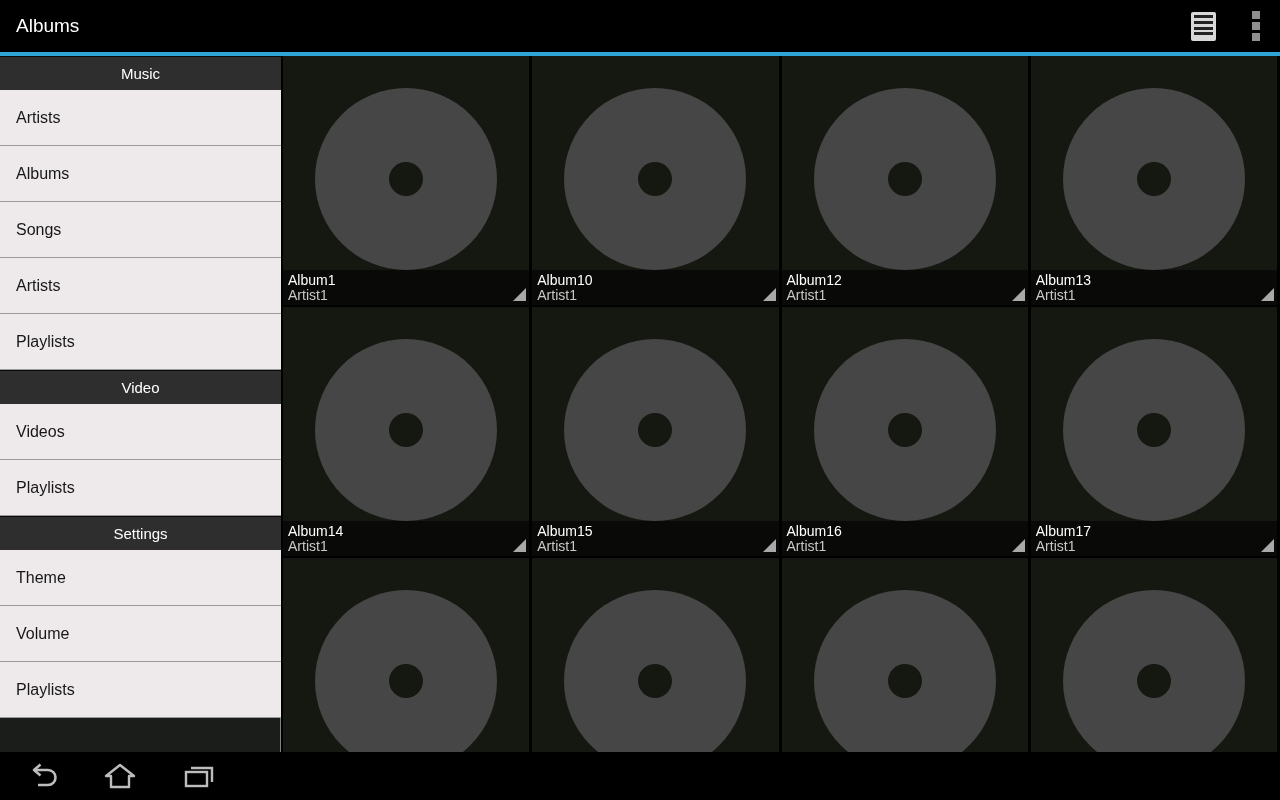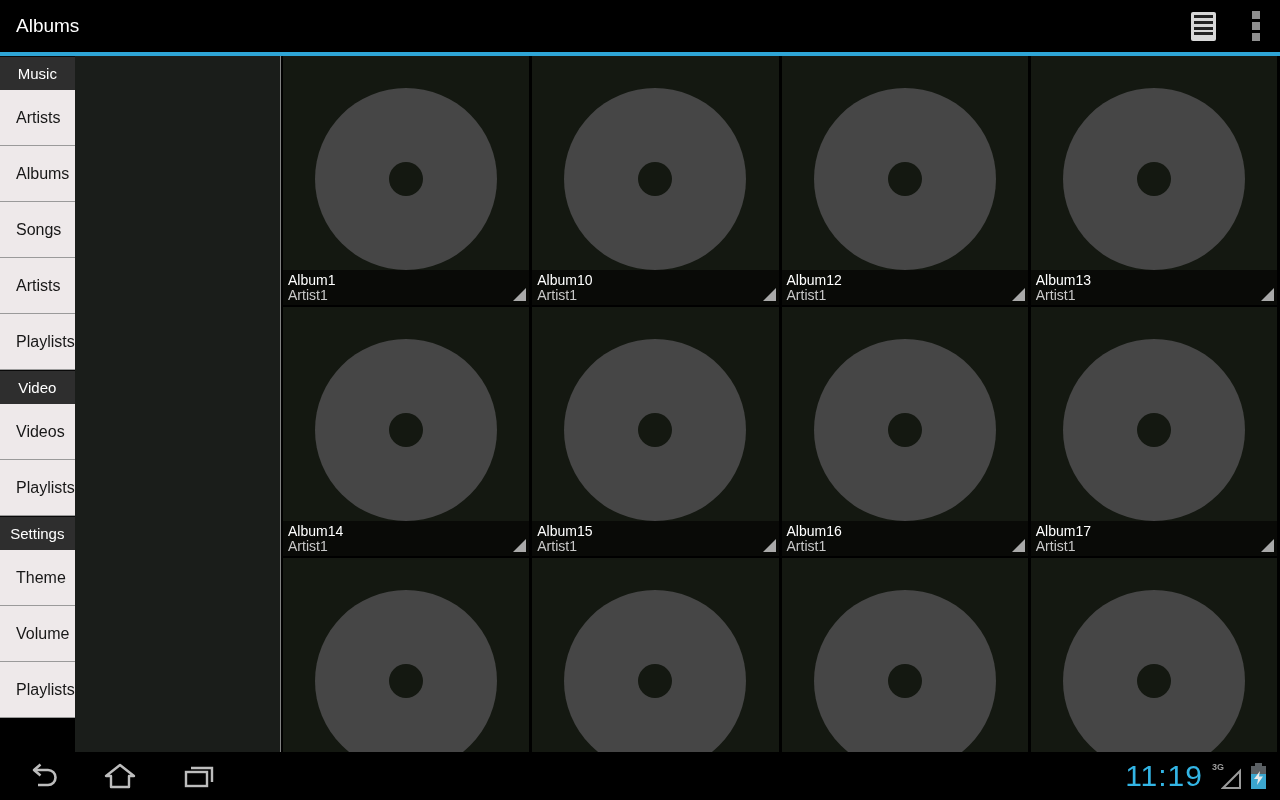--- a/index.html
+++ b/index.html
@@ -15,21 +15,21 @@
   .queue-icon { width:25px; height:29px; background:#d8d8d8; border-radius:2px; padding:3px 3px; }
   .queue-lines { width:100%; height:100%; background:repeating-linear-gradient(to bottom,#232323 0 3px,#d8d8d8 3px 5.8px); }
   .overflow-btn { display:flex; flex-direction:column; gap:3px; padding:2px; }
   .ov-dot { width:8px; height:8px; background:#8f8f8f; }
   .accent { height:4px; background:#2EA5D6; flex:0 0 auto; }
 
   
   .content { height:696px; display:flex; flex:0 0 auto; }
 
   
-  .sidebar { width:281px; flex:0 0 auto; display:flex; flex-direction:row; background:#000; }
+  .sidebar { width:281px; flex:0 0 auto; display:flex; flex-direction:column; background:#000; }
   .side-list { flex:0 0 auto; }
   .side-header { height:34px; background:#2E2E2E; color:#fff; font-size:15px;
                  display:flex; align-items:center; justify-content:center; border-top:1px solid #0a0a0a; }
   .side-item { height:56px; background:#EEE9EA; color:#171717; font-size:16px;
                display:flex; align-items:center; padding-left:16px; border-bottom:1px solid #9a9a9a; }
   .side-filler { flex:1; background:#1A1D1A; border-right:1px solid #828282; }
 
   
   .grid { flex:1; background:#000; padding:0 3px 0 2px; display:grid;
           grid-template-columns:repeat(4,1fr); grid-template-rows:249px 249px 249px;
@@ -200,32 +200,15 @@
         <path d="M18.5 1.5 L12 7 L18.5 12.5" fill="none" stroke="#bdbdbd" stroke-width="2.6" stroke-linejoin="round"></path>
       </svg>
       <svg width="32" height="26" viewBox="0 0 32 26">
         <path d="M16 2 L2 13 H7 V24 H25 V13 H30 Z" fill="none" stroke="#bdbdbd" stroke-width="2.4" stroke-linejoin="round"></path>
       </svg>
       <svg width="34" height="26" viewBox="0 0 34 26">
         <rect x="4" y="9" width="21" height="14" fill="none" stroke="#bdbdbd" stroke-width="2.4"></rect>
         <path d="M9 5 H30 V19" fill="none" stroke="#bdbdbd" stroke-width="2.4"></path>
       </svg>
     </div>
-    <div class="nav-status">
-      <div class="clock">11:19</div>
-      <div class="signal">
-        <span class="net-label">3G</span>
-        <svg width="21" height="23" viewBox="0 0 21 23">
-          <path d="M2 21 L19 21 L19 4 Z" fill="none" stroke="#9b9b9b" stroke-width="2"></path>
-        </svg>
-      </div>
-      <div class="battery">
-        <div class="battery-nub"></div>
-        <div class="battery-body">
-          <svg width="10" height="14" viewBox="0 0 10 14">
-            <polygon points="6,0 0,8 4,8 3,14 9,5.5 5,5.5" fill="#e9e9e9"></polygon>
-          </svg>
-        </div>
-      </div>
-    </div>
   </div>
 
 </div>
 
 </body></html>

